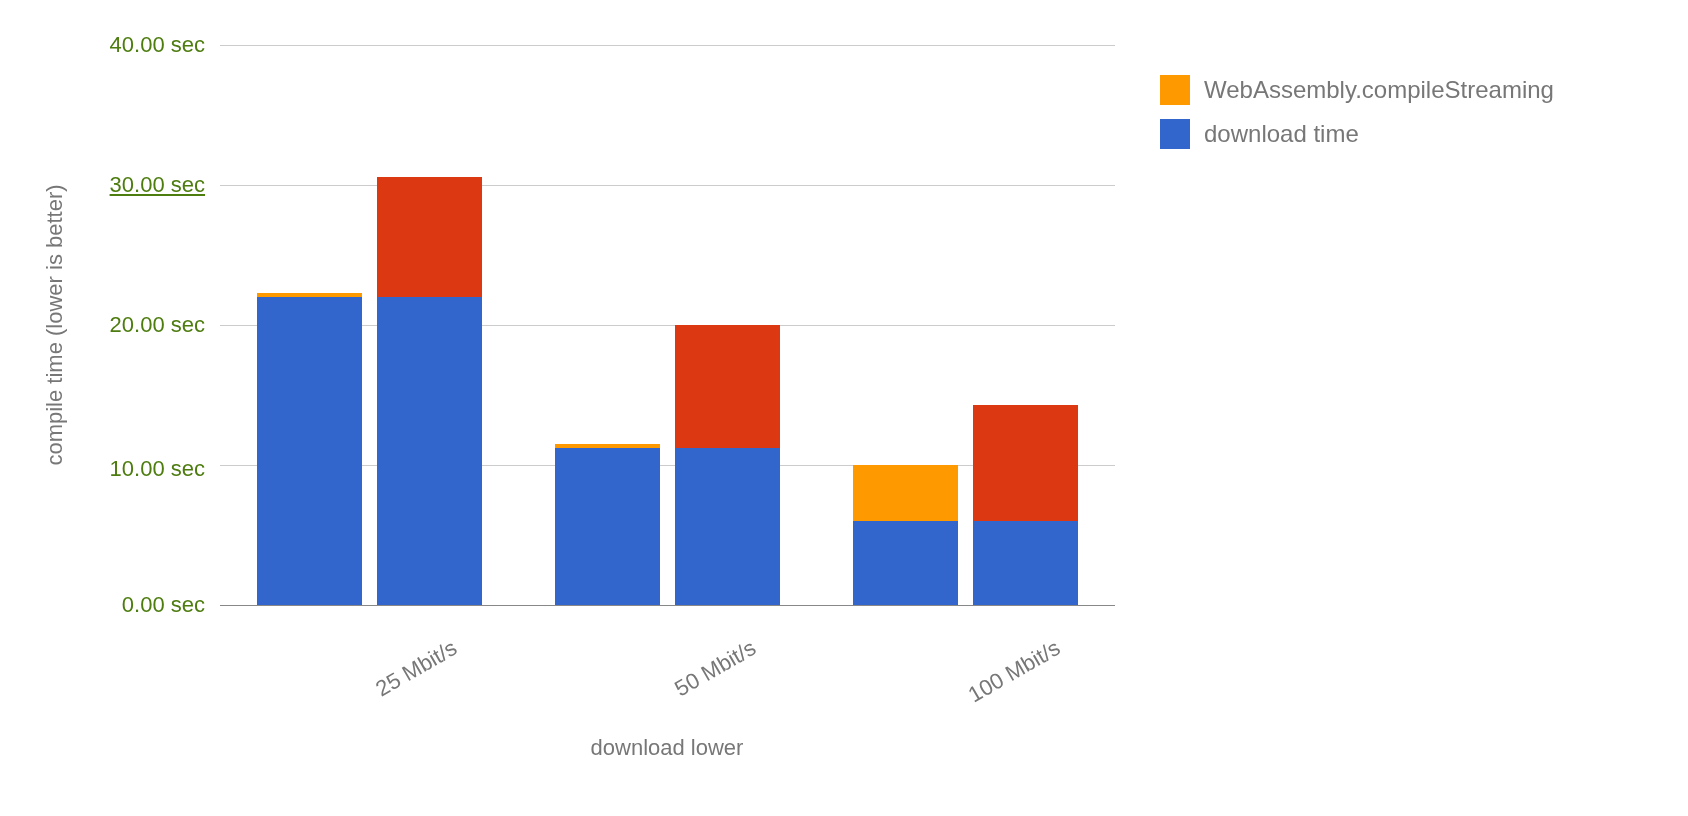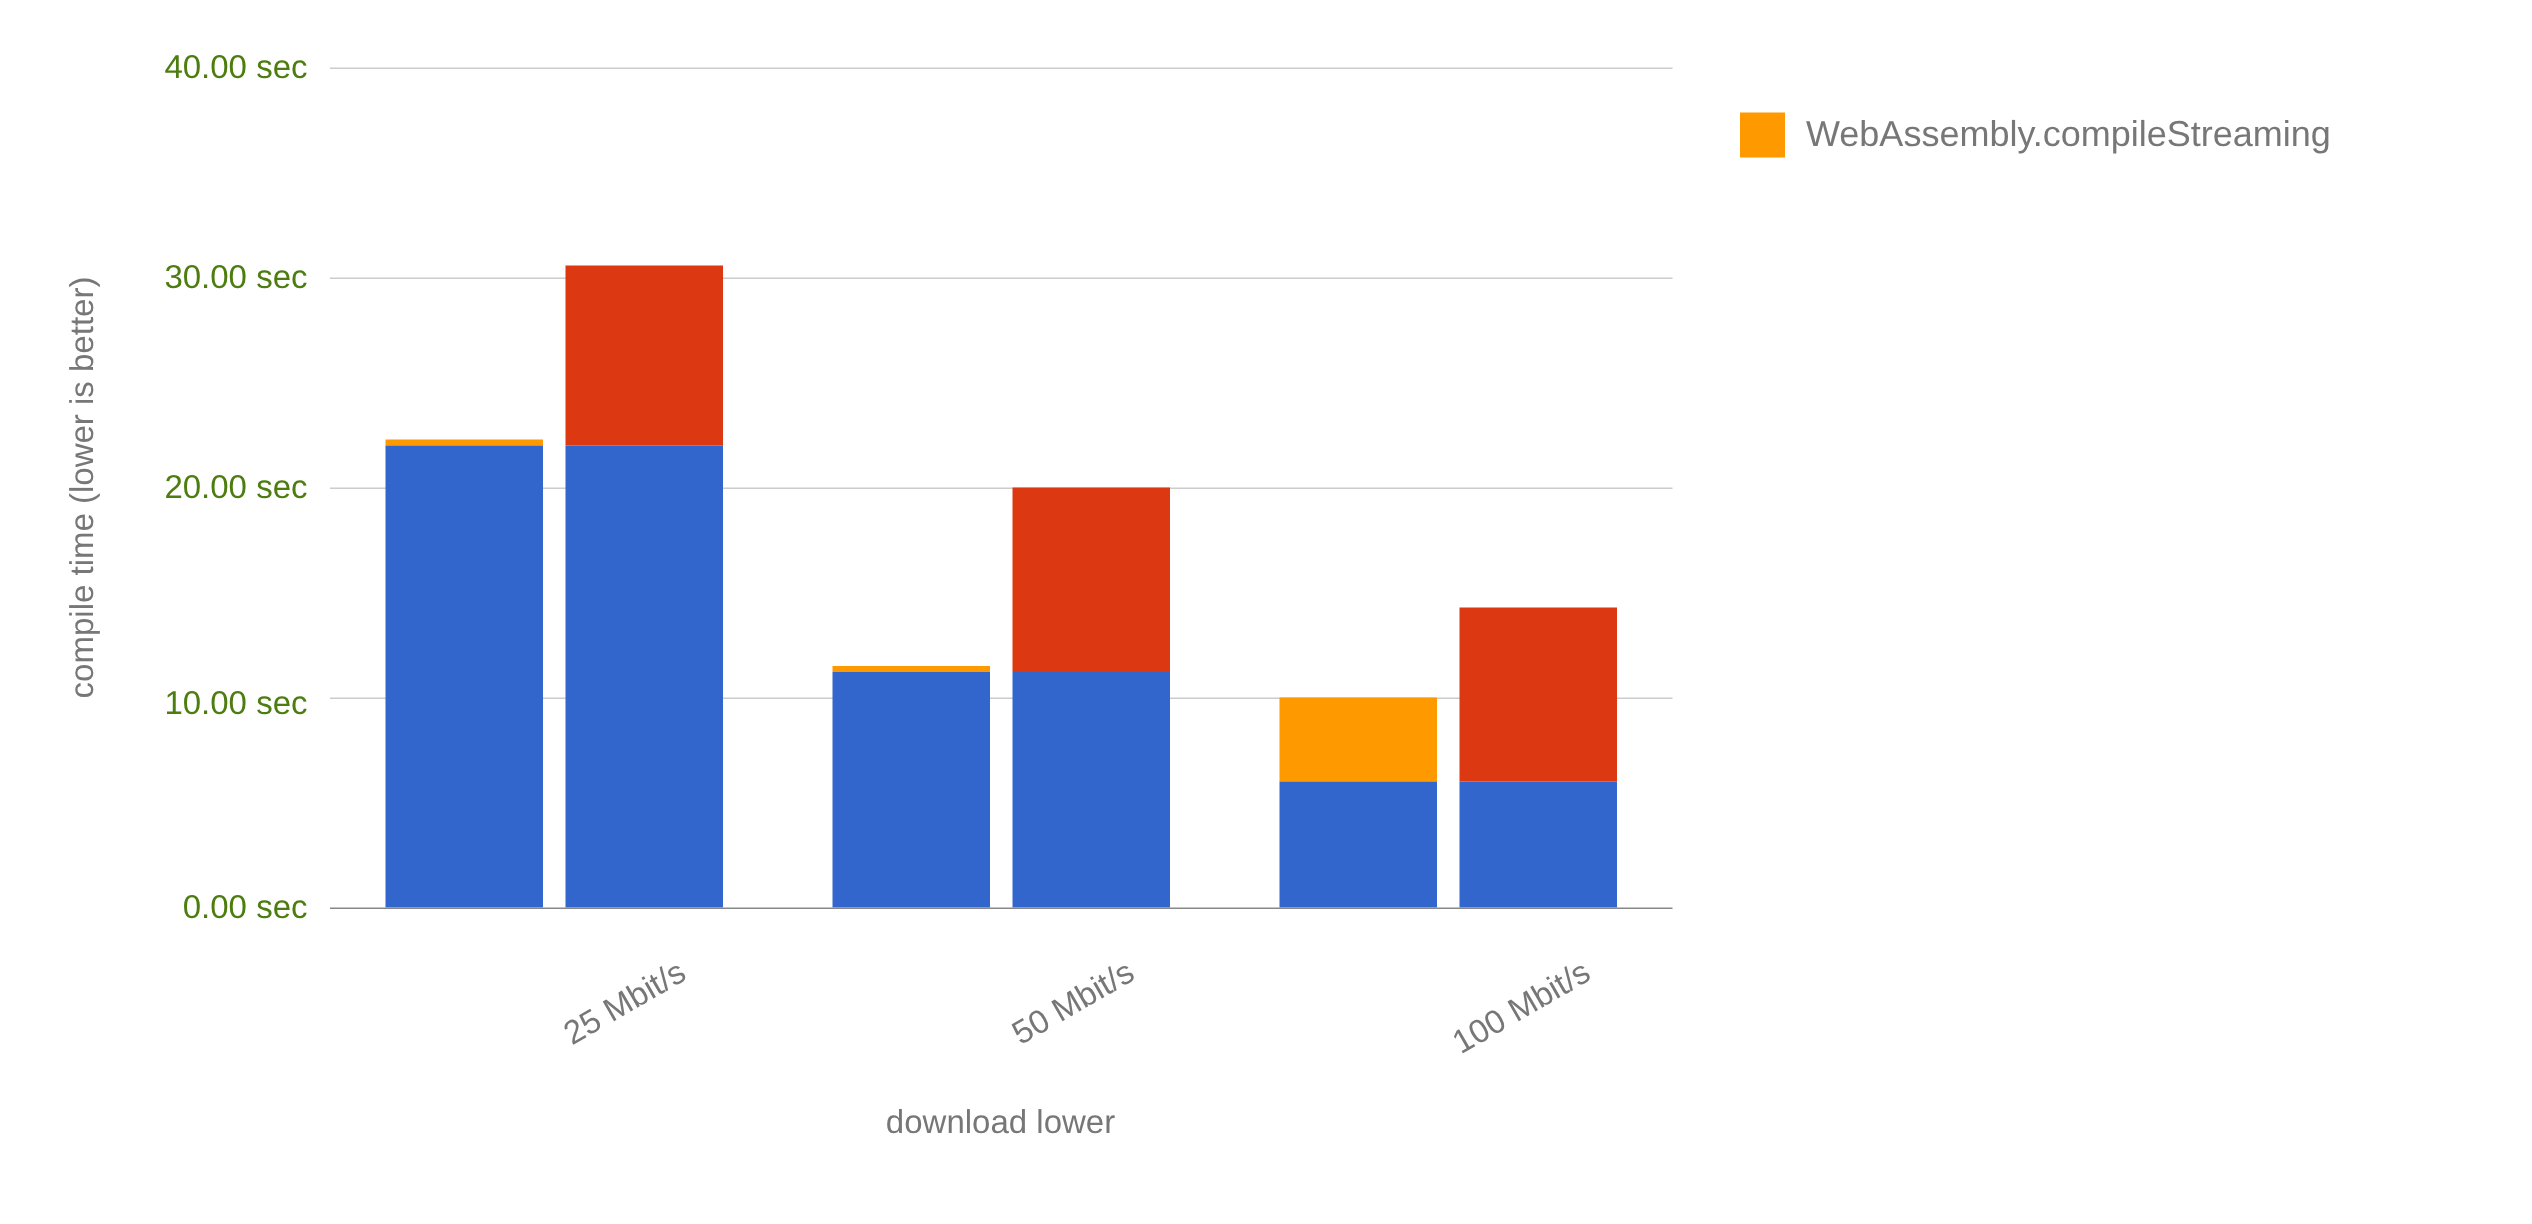--- a/index.html
+++ b/index.html
@@ -112,21 +112,21 @@
   <div class="x-axis-title">download lower</div>
 
   <div class="plot-area">
 
   <div class="y-tick" style="top: 560px;">0.00 sec</div>
       <div class="gridline" style="top: 420px;"></div>
       <div class="y-tick" style="top: 424px;">10.00 sec</div>
       <div class="gridline" style="top: 280px;"></div>
       <div class="y-tick" style="top: 280px;">20.00 sec</div>
       <div class="gridline" style="top: 140px;"></div>
-      <div class="y-tick" style="top: 140px;">30.00 sec</div>
+      <div class="y-tick" style="top: 140px; text-decoration: underline;">30.00 sec</div>
       <div class="gridline" style="top: 0px;"></div>
       <div class="y-tick" style="top: 0px;">40.00 sec</div>
       <div class="bar-group" style="left: 0px; width: 298.333px;">
         <div class="bar" style="left: 36.6667px; width: 105px; height: 312.2px; display: flex; flex-direction: column-reverse;">
           <div class="seg" style="height: 308px; background: rgb(51, 102, 204);"></div>
           <div class="seg" style="height: 4.2px; background: rgb(255, 153, 0);"></div>
         </div>
         <div class="bar" style="left: 156.667px; width: 105px; height: 428.4px; display: flex; flex-direction: column-reverse;">
           <div class="seg" style="height: 308px; background: rgb(51, 102, 204);"></div>
           <div class="seg" style="height: 120.4px; background: rgb(220, 57, 18);"></div>
@@ -157,15 +157,19 @@
       <div class="x-tick" style="left: 780.833px; top: 590px;">100 Mbit/s</div>
       <div class="baseline" style="top: 560px;"></div>
     </div>
 
   <div class="legend">
 
   <div class="legend-item">
         <div class="legend-swatch" style="background: rgb(255, 153, 0);"></div>
         <div class="legend-label">WebAssembly.compileStreaming</div>
       </div>
+      <div class="legend-item">
+        <div class="legend-swatch" style="background: rgb(51, 102, 204);"></div>
+        <div class="legend-label">download time</div>
+      </div>
     </div>
 
 </div>
 
 </body></html>

